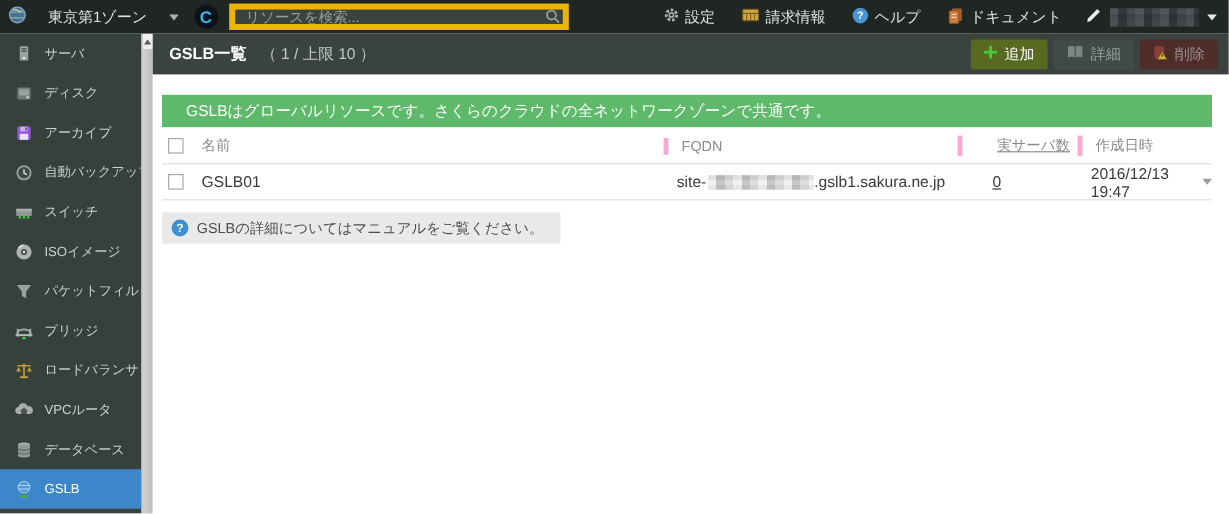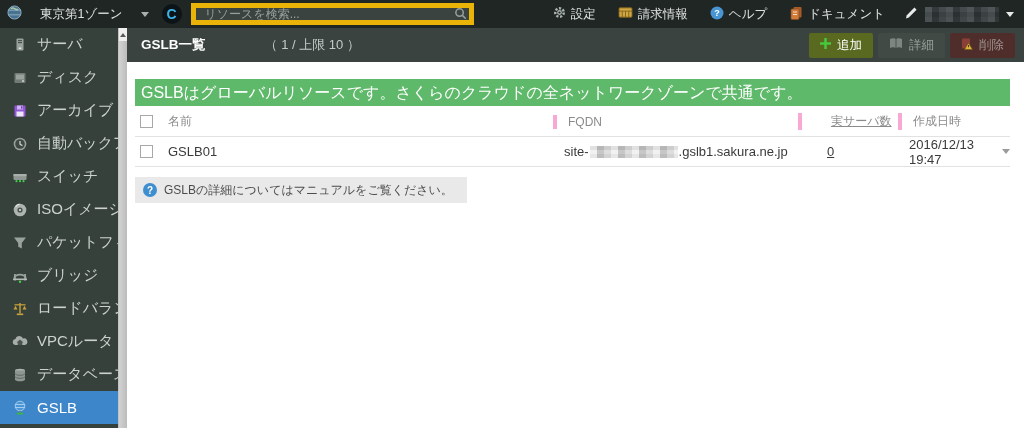--- a/index.html
+++ b/index.html
@@ -42,46 +42,46 @@
     filter:blur(.6px);
   }
 
   
   .page-body { position:absolute; top:28px; left:0; width:1024px; height:400px; display:flex; }
 
   
   .sidebar { width:118px; background:#37413c; flex:0 0 118px; }
   .side-item {
     height:33px; display:flex; align-items:center; gap:9px; padding-left:12px;
-    color:#ccd2ce; font-size:15px; cursor:pointer; white-space:nowrap;
+    color:#ccd2ce; font-size:11px; cursor:pointer; white-space:nowrap;
   }
   .side-item.selected { background:#3d86ca; color:#fff; }
   .side-item .ic { flex:0 0 16px; display:flex; }
 
   
   .v-scrollbar { width:9px; flex:0 0 9px; background:#dadada; position:relative; border-left:1px solid #c2c2c2; }
   .sb-btn { position:absolute; top:0; left:0; right:0; height:13px; background:#efefef; display:flex; align-items:center; justify-content:center; cursor:pointer; }
   .sb-up { width:0; height:0; border-left:3px solid transparent; border-right:3px solid transparent; border-bottom:4px solid #5a5a5a; }
   .sb-thumb { position:absolute; top:13px; bottom:0; left:0; right:0; background:linear-gradient(90deg,#d2d2d2,#bcbcbc); cursor:pointer; }
 
   
   .main { flex:1; background:#fff; display:flex; flex-direction:column; min-width:0; }
-  .main-header { height:34px; background:#3a433f; display:flex; align-items:center; padding:0 9px 0 14px; flex:0 0 34px;gap:47px; }
+  .main-header { height:34px; background:#3a433f; display:flex; align-items:center; padding:0 9px 0 14px; flex:0 0 34px; }
   .mh-title { color:#fdfdfd; font-weight:bold; font-size:13.5px; }
   .mh-count { color:#c3cac6; font-size:13px; margin-left:12px; }
   .mh-actions { margin-left:auto; display:flex; gap:5px; }
   .btn { height:25px; display:flex; align-items:center; gap:6px; padding:0 11px; font-size:12.5px; border-radius:2px; cursor:pointer; border:none; font-family:inherit; }
   .btn-add { background:#59691f; color:#fff; }
   .btn-detail { background:#414a45; color:#99a09b; }
   .btn-delete { background:#4f2d2a; color:#9d9390; }
 
   .content { padding:17px 14px 0 8px; }
   .notice {
-    background:#5fb96a; color:#fff; font-size:16px; height:27px; line-height:27px;
-    padding:0 6px; overflow:hidden; white-space:nowrap;
+    background:#5fb96a; color:#fff; font-size:13px; height:27px; line-height:27px;
+    padding:0 20px; overflow:hidden; white-space:nowrap;
   }
 
   
   .gslb-table { margin-top:1px; }
   .t-row { display:flex; align-items:center; border-bottom:1px solid #e2e2e2; height:30px; font-size:13px; color:#3a3a3a; }
   .t-row.t-head { color:#8b8b8b; font-size:12px; }
   .cell { display:flex; align-items:center; }
   .c-check { width:30px; flex:0 0 30px; padding-left:5px; }
   .c-name { width:388px; flex:0 0 388px; padding-left:3px; }
   .c-fqdn { width:245px; flex:0 0 245px; padding-left:11px; }

